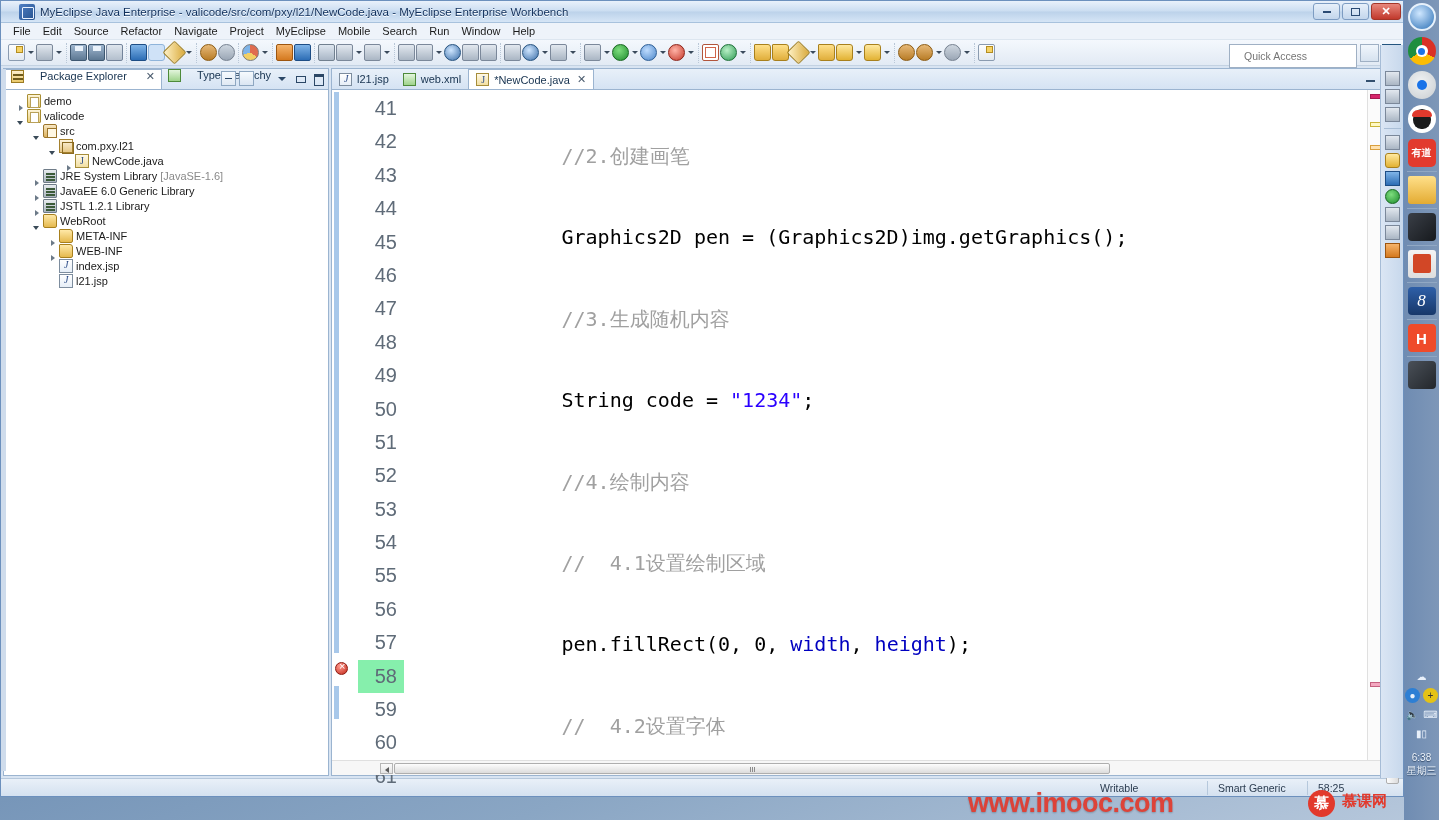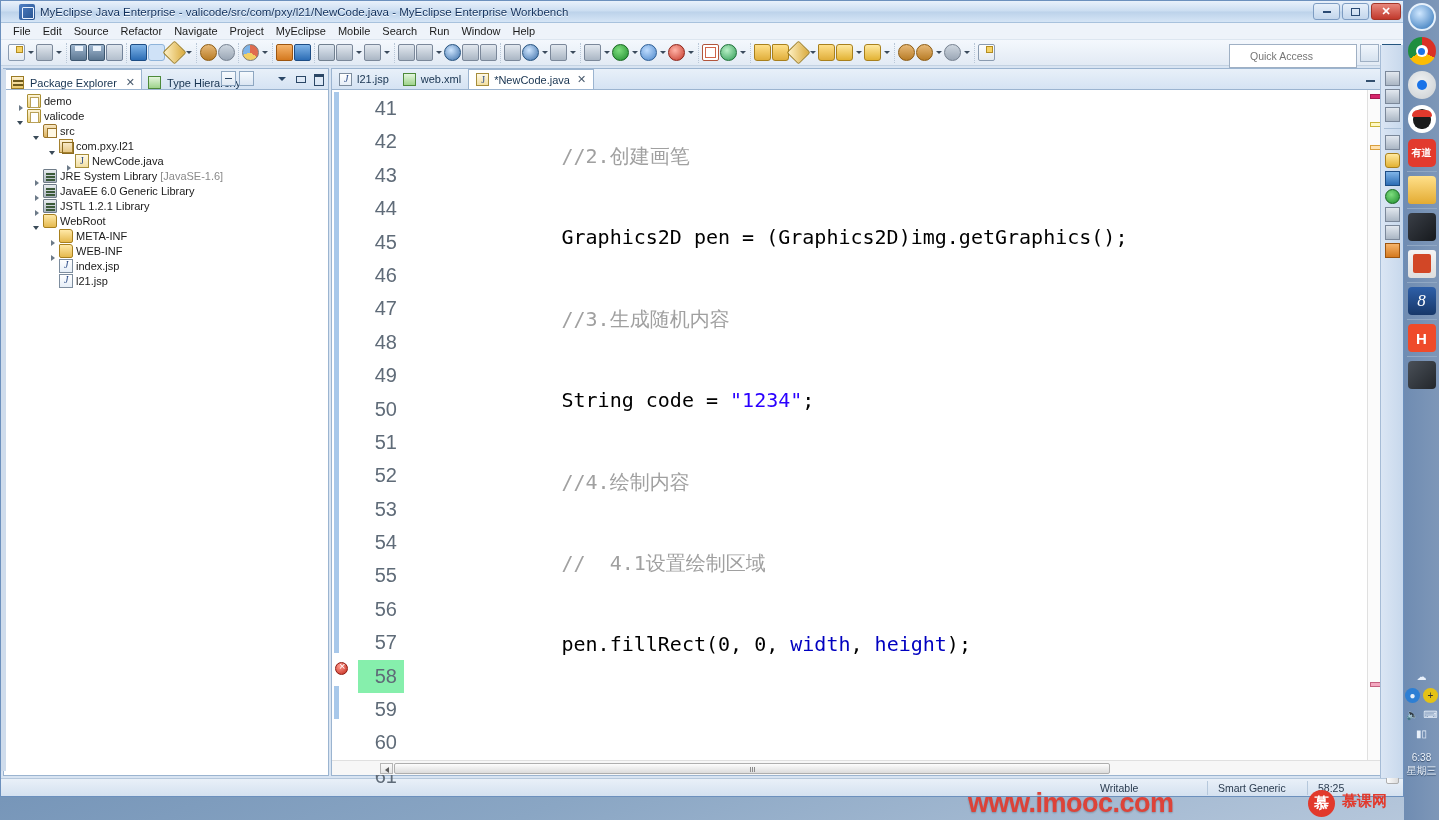--- a/index.html
+++ b/index.html
@@ -107,21 +107,21 @@
   .g-globe{background:radial-gradient(circle at 40% 35%,#cfe6ff,#3b6ea8);border-radius:50%;border:1px solid #25527f;}
   .g-grid{background:#fff;border:1px solid #b1553c;}
   .g-grid:after{content:"";position:absolute;inset:2px;border:1px solid #d1644a;}
   .g-g{background:radial-gradient(circle at 40% 35%,#b8f0c6,#2f9b55);border-radius:50%;border:1px solid #1e7039;}
   .g-key{background:linear-gradient(180deg,#dfe7f0,#a9b6c6);border:1px solid #71808f;border-radius:2px;}
   .g-pie{background:conic-gradient(#e06c4f 0 35%,#f2cf63 35% 70%,#7fb4e8 70% 100%);border-radius:50%;border:1px solid #7a7a7a;}
 
   #quick-access {
     position:absolute;right:46px;top:4px;
     width:128px;height:24px;background:#fff;border:1px solid #9fb0c4;
-    font-size:10.5px;color:#777;padding:2px 20px;
+    font-size:10.5px;color:#777;padding:2px 14px;
   }
   #qa-persp1, #qa-persp2 {
     position:absolute;top:4px;width:19px;height:18px;border:1px solid #9fb0c4;
     background:linear-gradient(180deg,#f1f6fc,#d6e2ef);
   }
   #qa-persp1{right:24px;}
   #qa-persp2{right:2px;background:linear-gradient(135deg,#5fa0dd,#1f5a99);border-color:#24557f;}
 
   
   #workbench { flex:1; display:flex; min-height:0; background:#d8e4f2; padding:2px; gap:2px;}
@@ -130,21 +130,21 @@
   #left-panel {
     width:326px;flex:0 0 326px;background:#fff;
     border:1px solid #9bb4d0; display:flex;flex-direction:column;min-height:0;
   }
   #left-tabs {
     height:21px;flex:0 0 21px;display:flex;align-items:flex-end;
     background:linear-gradient(180deg,#e8f0f9,#d5e3f3);
     border-bottom:1px solid #9bb4d0;position:relative;
   }
   .vtab {
-    height:20px;display:flex;align-items:flex-end;gap:6px;padding:0 6px;
+    height:20px;display:flex;align-items:flex-start;gap:16px;padding:0 6px;
     font-size:11px;color:#16324f;
   }
   .vtab.active { background:#fff;border:1px solid #9bb4d0;border-bottom:none; }
   .vtab .x { font-size:11px;color:#4a5b6e;margin-left:3px; }
   .vt-ico{width:13px;height:13px;display:inline-block;position:relative;flex:0 0 13px;}
   .ico-pkgexp{background:linear-gradient(180deg,#fdf0cf,#e9c869);border:1px solid #9b7b24;}
   .ico-pkgexp:after{content:"";position:absolute;left:1px;top:3px;width:10px;height:2px;background:#6d5a1c;box-shadow:0 4px 0 #6d5a1c;}
   .ico-typehier{background:linear-gradient(180deg,#e3f5dd,#9ed38b);border:1px solid #4d8a3a;}
   #left-tb { position:absolute;right:2px;top:2px;display:flex;align-items:center;gap:3px;}
   .ltb{width:15px;height:15px;border:1px solid #8ea7c1;background:linear-gradient(180deg,#f6fafe,#e0e9f3);position:relative;}
@@ -628,20 +628,21 @@
         <div id="fold-bar"></div>
 
         <div id="code-area">
           <div class="cl">&nbsp;&nbsp;&nbsp;&nbsp;&nbsp;&nbsp;&nbsp;&nbsp;&nbsp;&nbsp;&nbsp;&nbsp;<span class="cmt-grey">//2.创建画笔</span></div>
           <div class="cl">&nbsp;&nbsp;&nbsp;&nbsp;&nbsp;&nbsp;&nbsp;&nbsp;&nbsp;&nbsp;&nbsp;&nbsp;Graphics2D pen = (Graphics2D)img.getGraphics();</div>
           <div class="cl">&nbsp;&nbsp;&nbsp;&nbsp;&nbsp;&nbsp;&nbsp;&nbsp;&nbsp;&nbsp;&nbsp;&nbsp;<span class="cmt-grey">//3.生成随机内容</span></div>
           <div class="cl">&nbsp;&nbsp;&nbsp;&nbsp;&nbsp;&nbsp;&nbsp;&nbsp;&nbsp;&nbsp;&nbsp;&nbsp;String code = <span class="str">"1234"</span>;</div>
           <div class="cl">&nbsp;&nbsp;&nbsp;&nbsp;&nbsp;&nbsp;&nbsp;&nbsp;&nbsp;&nbsp;&nbsp;&nbsp;<span class="cmt-grey">//4.绘制内容</span></div>
           <div class="cl">&nbsp;&nbsp;&nbsp;&nbsp;&nbsp;&nbsp;&nbsp;&nbsp;&nbsp;&nbsp;&nbsp;&nbsp;<span class="cmt-grey">//  4.1设置绘制区域</span></div>
           <div class="cl">&nbsp;&nbsp;&nbsp;&nbsp;&nbsp;&nbsp;&nbsp;&nbsp;&nbsp;&nbsp;&nbsp;&nbsp;pen.fillRect(0, 0, <span class="fld">width</span>, <span class="fld">height</span>);</div>
+          <div class="cl">&nbsp;&nbsp;&nbsp;&nbsp;&nbsp;&nbsp;&nbsp;&nbsp;&nbsp;&nbsp;&nbsp;&nbsp;<span class="cmt-grey">//  4.2设置字体</span></div>
           
           
           
           
           
           
           
           
           
           

